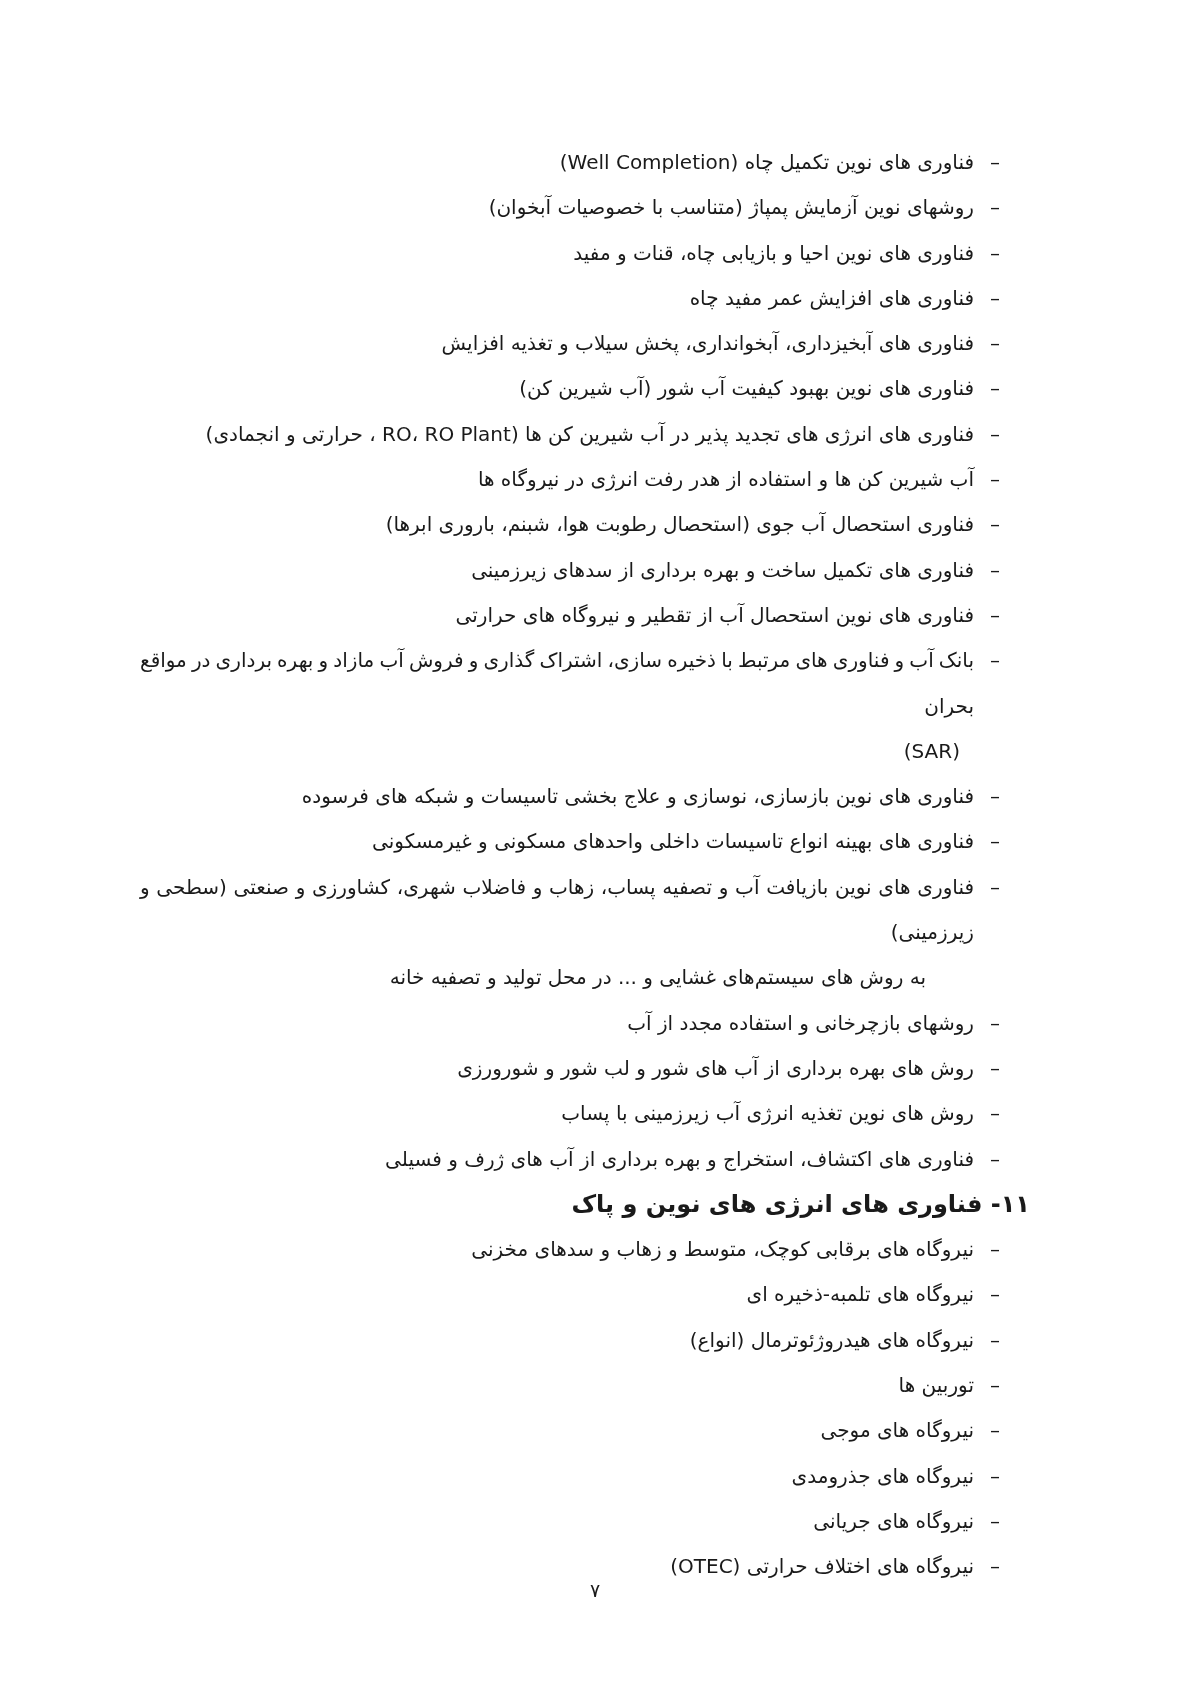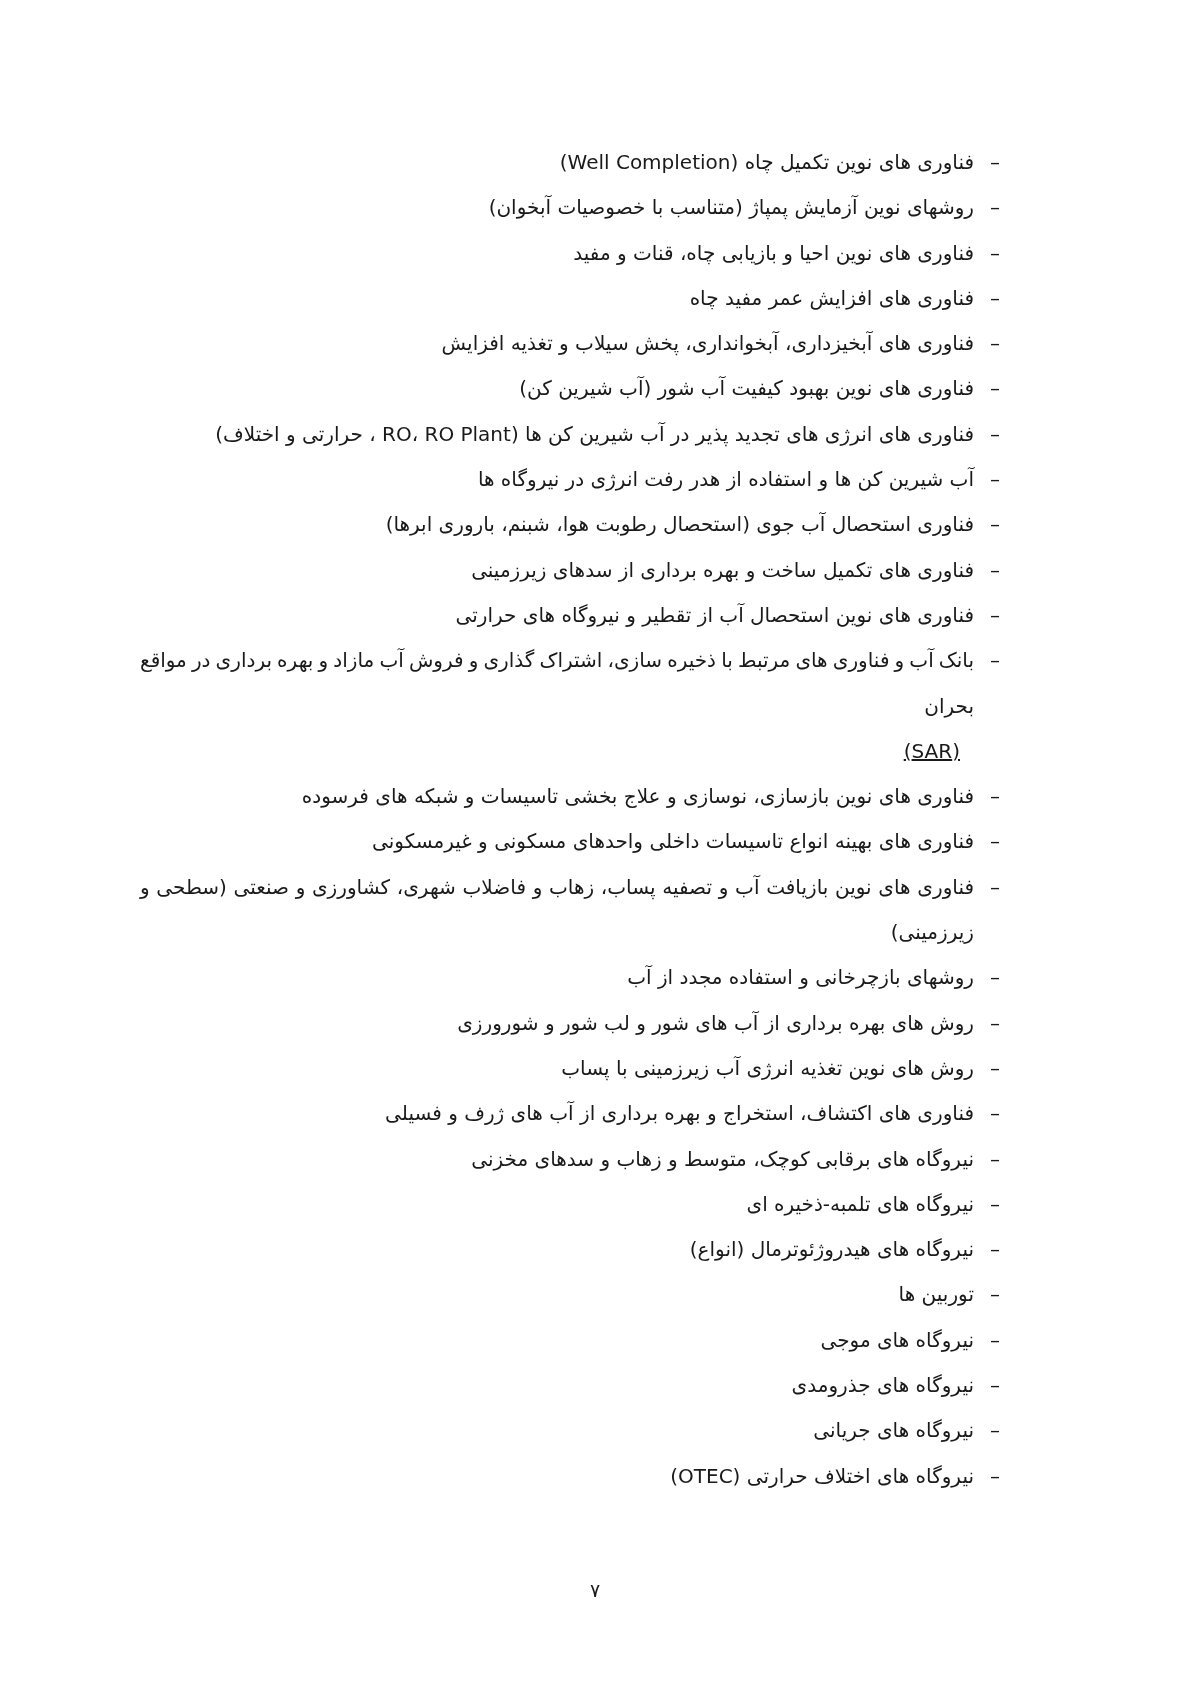--- a/index.html
+++ b/index.html
@@ -29,21 +29,21 @@
     text-align:right;
     white-space:nowrap;
     margin-left:28px;
   }
   .txt.just {
     white-space:normal;
     text-align:justify;
     text-align-last:justify;
     word-spacing:-2px;
   }
-  .cont-sar  .txt { padding-right:14px;text-decoration:underline; }
+  .cont-sar  .txt { padding-right:14px; }
   .cont-wrap .txt { padding-right:48px; }
   .heading {
     font-weight:bold;
     font-size:24px;
     line-height:45.3px;
     text-align:right;
   }
   .footer {
     position:absolute;
     top:1568px; left:0; right:0;
@@ -78,21 +78,21 @@
     <div class="row item">
       <span class="dash">–</span>
       <div class="txt">فناوری های آبخیزداری، آبخوانداری، پخش سیلاب و تغذیه افزایش</div>
     </div>
     <div class="row item">
       <span class="dash">–</span>
       <div class="txt">فناوری های نوین بهبود کیفیت آب شور (آب شیرین کن)</div>
     </div>
     <div class="row item">
       <span class="dash">–</span>
-      <div class="txt">فناوری های انرژی های تجدید پذیر در آب شیرین کن ها (RO، RO Plant ، حرارتی و اختلاف)</div>
+      <div class="txt">فناوری های انرژی های تجدید پذیر در آب شیرین کن ها (RO، RO Plant ، حرارتی و انجمادی)</div>
     </div>
     <div class="row item">
       <span class="dash">–</span>
       <div class="txt">آب شیرین کن ها و استفاده از هدر رفت انرژی در نیروگاه ها</div>
     </div>
     <div class="row item">
       <span class="dash">–</span>
       <div class="txt">فناوری استحصال آب جوی (استحصال رطوبت هوا، شبنم، باروری ابرها)</div>
     </div>
     <div class="row item">
@@ -119,38 +119,43 @@
     </div>
     <div class="row item">
       <span class="dash">–</span>
       <div class="txt">فناوری های بهینه انواع تاسیسات داخلی واحدهای مسکونی و غیرمسکونی</div>
     </div>
 
     <div class="row item">
       <span class="dash">–</span>
       <div class="txt just">فناوری های نوین بازیافت آب و تصفیه پساب، زهاب و فاضلاب شهری، کشاورزی و صنعتی (سطحی و زیرزمینی)</div>
     </div>
+    <div class="row item cont-wrap">
+      <span class="dash"></span>
+      <div class="txt">به روش های سیستم‌های غشایی و ... در محل تولید و تصفیه خانه</div>
+    </div>
 
     <div class="row item">
       <span class="dash">–</span>
       <div class="txt">روشهای بازچرخانی و استفاده مجدد از آب</div>
     </div>
     <div class="row item">
       <span class="dash">–</span>
       <div class="txt">روش های بهره برداری از آب های شور و لب شور و شورورزی</div>
     </div>
     <div class="row item">
       <span class="dash">–</span>
       <div class="txt">روش های نوین تغذیه انرژی آب زیرزمینی با پساب</div>
     </div>
     <div class="row item">
       <span class="dash">–</span>
       <div class="txt">فناوری های اکتشاف، استخراج و بهره برداری از آب های ژرف و فسیلی</div>
     </div>
 
+    <div class="row heading">۱۱- فناوری های انرژی های نوین و پاک</div>
 
     <div class="row item">
       <span class="dash">–</span>
       <div class="txt">نیروگاه های برقابی کوچک، متوسط و زهاب و سدهای مخزنی</div>
     </div>
     <div class="row item">
       <span class="dash">–</span>
       <div class="txt">نیروگاه های تلمبه-ذخیره ای</div>
     </div>
     <div class="row item">

